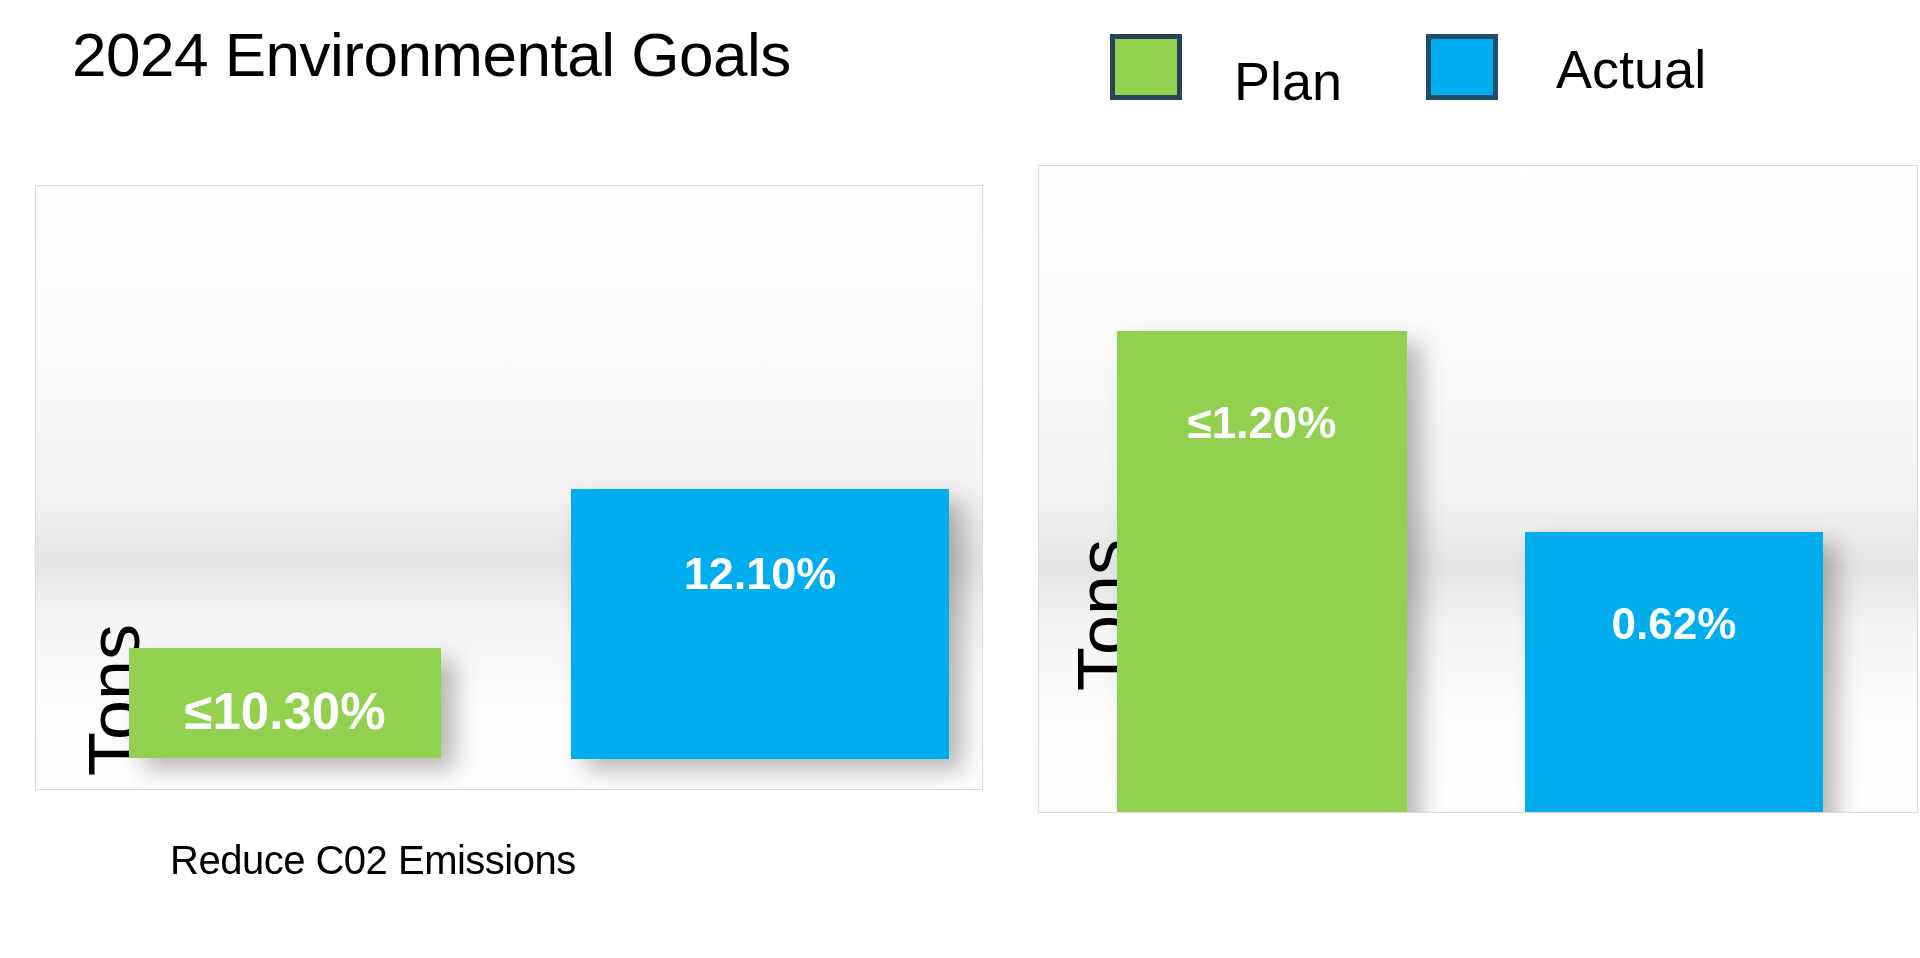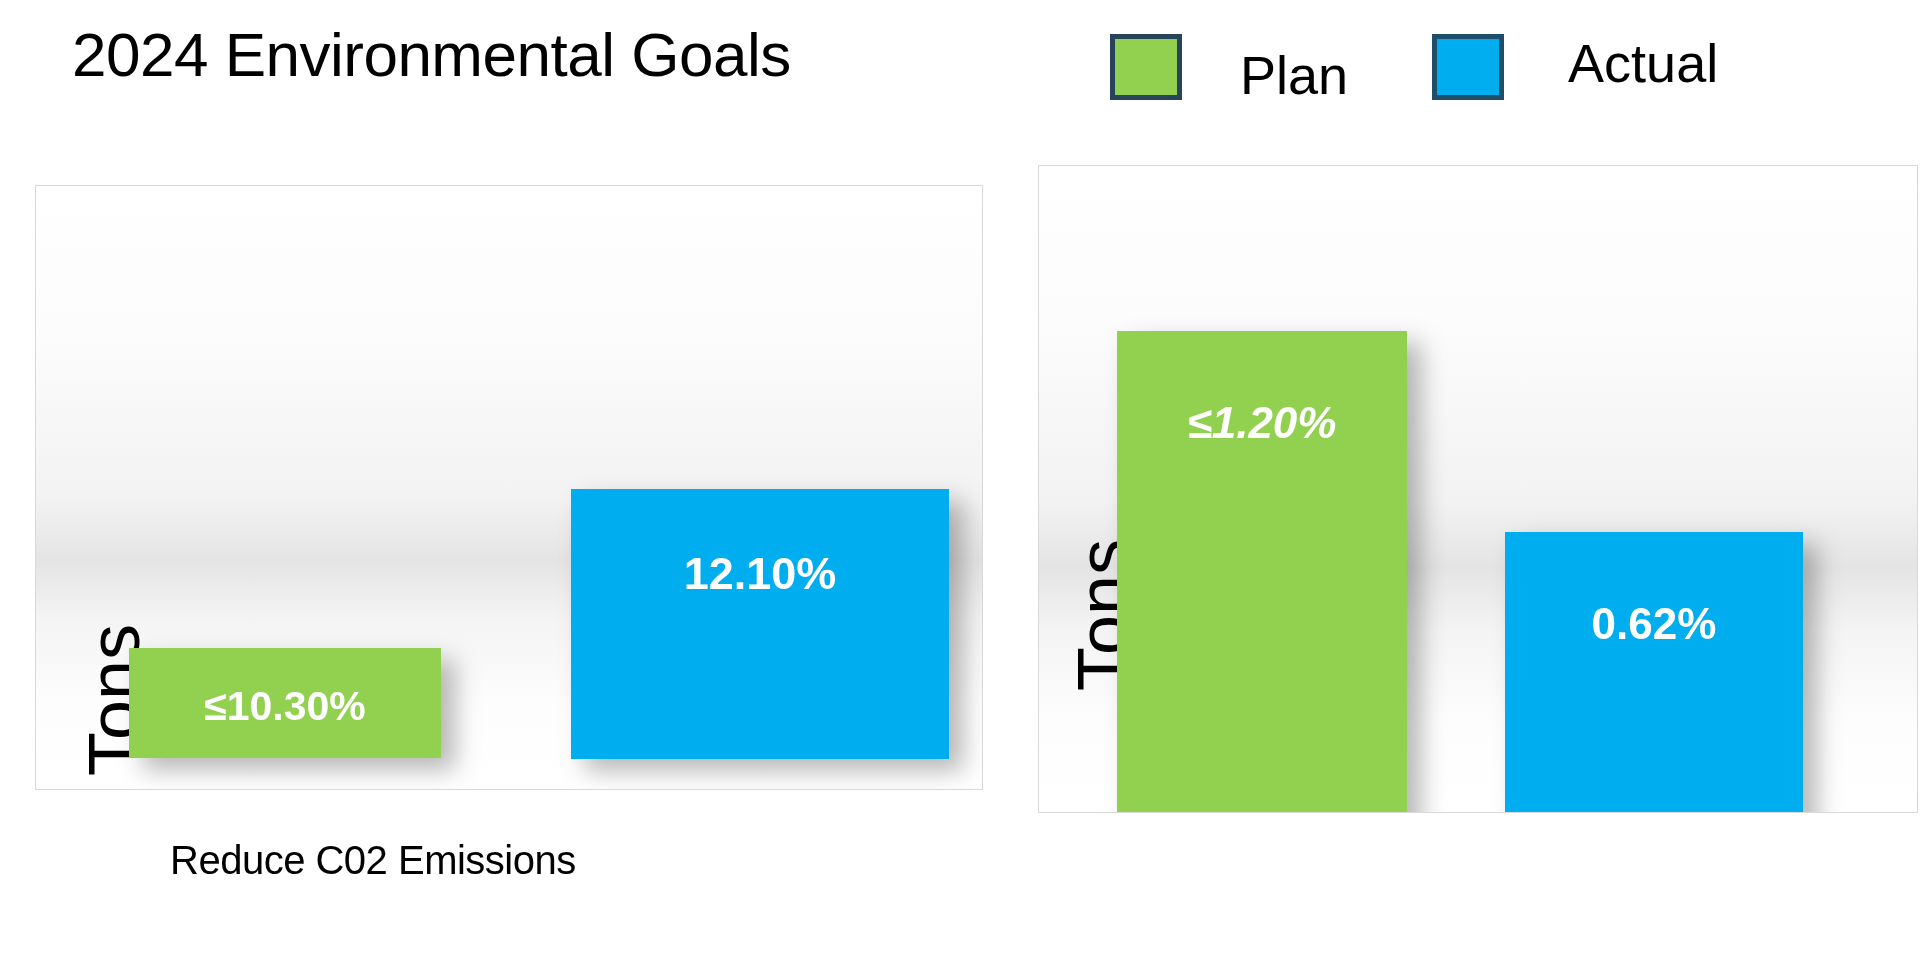--- a/index.html
+++ b/index.html
@@ -34,22 +34,21 @@
   .legend {
     position: absolute;
     left: 1110px;
     top: 22px;
     display: flex;
     align-items: center;
     height: 90px;
   }
   .legend-entry {
     display: flex;
-    align-items: flex-start;
-    gap: 6px;
+    align-items: center;
   }
   .legend-entry + .legend-entry {
     margin-left: 84px;
   }
   .legend-swatch {
     width: 72px;
     height: 66px;
     border: 5px solid #1F3864;
     box-sizing: border-box;
   }
@@ -127,21 +126,21 @@
     align-items: flex-start;
     justify-content: center;
     box-sizing: border-box;
     filter: drop-shadow(14px 12px 12px rgba(0,0,0,0.28));
   }
   .bar.plan   { background: #92D050; }
   .bar.actual { background: #00AEEF; }
   .bar-value {
     color: #ffffff;
     font-weight: bold;
-    font-size: 41px;
+    font-size: 51px;
     line-height: 1;
     white-space: nowrap;
   }
 
   
   .bar-l-plan {
     left: 93px;
     top: 462px;
     width: 312px;
     height: 110px;
@@ -157,24 +156,24 @@
   }
   .bar-l-actual .bar-value { margin-top: 62px; font-size: 45px; }
 
   
   .bar-r-plan {
     left: 78px;
     top: 165px;
     width: 290px;
     height: 582px;
   }
-  .bar-r-plan .bar-value { margin-top: 70px; font-size: 44px; font-style: italic; }
+  .bar-r-plan .bar-value { margin-top: 70px; font-size: 44px; }
 
   .bar-r-actual {
-    left: 466px;
+    left: 486px;
     top: 366px;
     width: 298px;
     height: 382px;
   }
   .bar-r-actual .bar-value { margin-top: 70px; font-size: 44px; }
 
   
   .caption {
     position: absolute;
     left: 170px;

